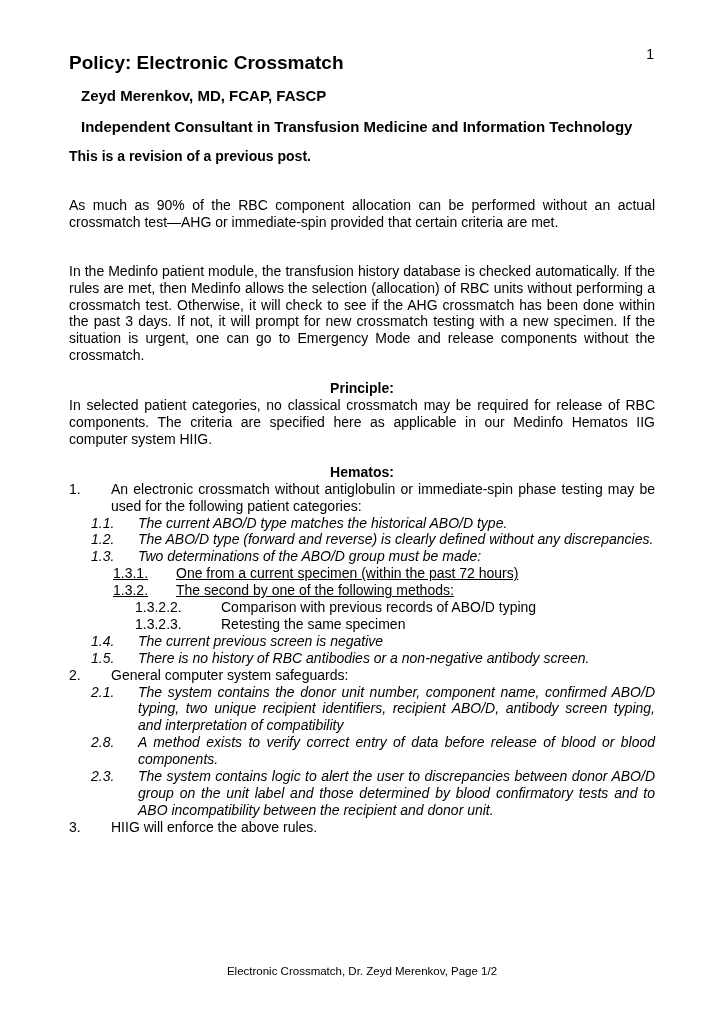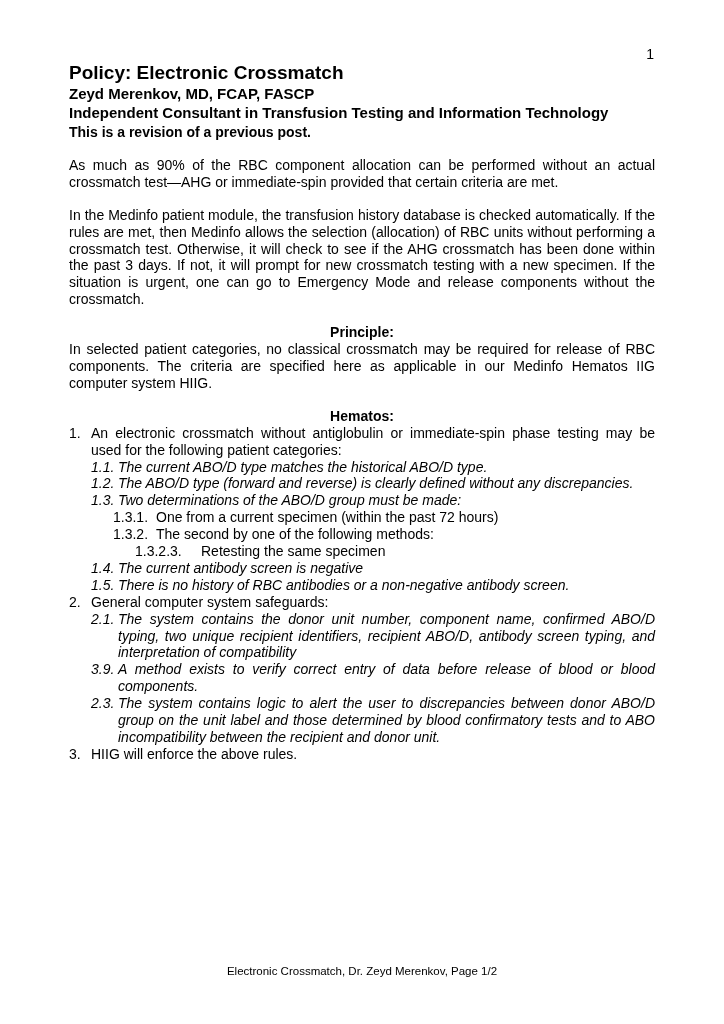--- a/index.html
+++ b/index.html
@@ -1,48 +1,48 @@
 <!DOCTYPE html>
 <html><head>
   <meta charset="utf-8">
   <style>
     html, body { margin: 0; padding: 0; background: #ffffff; }
     body {
       width: 724px; height: 1024px; position: relative; overflow: hidden;
       font-family: "Liberation Sans", sans-serif; color: #000;
     }
     .page-number { position: absolute; top: 46px; right: 70px; font-size: 14px; }
-    .content { position: absolute; left: 69px; top: 62px; width: 586px; font-size: 14px; line-height: 16.9px; }
+    .content { position: absolute; left: 69px; top: 52px; width: 586px; font-size: 14px; line-height: 16.9px; }
     .title { font-size: 19px; font-weight: bold; line-height: 22px; margin: 0; }
-    .subtitle { font-size: 15px; font-weight: bold; line-height: 19px; margin: 0; }
+    .subtitle { font-size: 15px; font-weight: bold; line-height: 19px; margin: 12px; }
     .bold-line { font-weight: bold; font-size: 14px; margin-top: 2px; }
     p { margin: 0; text-align: justify; }
-    .para { margin-top: 16px; }
+    .para { margin-top: 32px; }
     .section-heading { font-weight: bold; margin-top: 16px; text-align: center; }
     .item { display: flex; }
     .num { flex: none; }
-    .txt { flex: 1; text-align: justify; }
+    .txt { flex: 1; text-align: justify; margin-left: 20px; }
     .l1 .num { width: 22px; }
     .l2 { padding-left: 22px; font-style: italic; }
     .l2 .num { width: 27px; }
-    .l3 { padding-left: 44px; }
+    .l3 { padding-left: 44px; text-decoration: underline; }
     .l3 .num { width: 43px; }
     .l4 { padding-left: 66px; }
     .l4 .num { width: 66px; }
     .footer { position: absolute; top: 965px; left: 0; width: 724px; text-align: center; font-size: 11.5px; }
   </style>
 </head>
 <body>
 
 <div class="page-number">1</div>
 
 <div class="content">
   <h1 class="title">Policy:  Electronic Crossmatch</h1>
   <div class="subtitle">Zeyd Merenkov, MD, FCAP, FASCP</div>
-  <div class="subtitle">Independent Consultant in Transfusion Testing and Information Technology</div>
+  <div class="subtitle">Independent Consultant in Transfusion Medicine and Information Technology</div>
 
   <div class="bold-line">This is a revision of a previous post.</div>
 
   <p class="para">As much as 90% of the RBC component allocation can be performed without an actual crossmatch test—AHG or immediate-spin provided that certain criteria are met.</p>
   <p class="para">In the Medinfo patient module, the transfusion history database is checked automatically.  If the rules are met, then Medinfo allows the selection (allocation) of RBC units without performing a crossmatch test.  Otherwise, it will check to see if the AHG crossmatch has been done within the past 3 days.  If not, it will prompt for new crossmatch testing with a new specimen.  If the situation is urgent, one can go to Emergency Mode and release components without the crossmatch.</p>
 
   <div class="section-heading">Principle:</div>
   <p>In selected patient categories, no classical crossmatch may be required for release of RBC components.  The criteria are specified here as applicable in our Medinfo Hematos IIG computer system HIIG.</p>
 
   <div class="section-heading">Hematos:</div>
@@ -65,41 +65,45 @@
       </div>
       <div class="item l3">
         <span class="num">1.3.1.</span>
         <span class="txt">One from a current specimen (within the past 72 hours)</span>
       </div>
       <div class="item l3">
         <span class="num">1.3.2.</span>
         <span class="txt">The second by one of the following methods:</span>
       </div>
       <div class="item l4">
+        <span class="num">1.3.2.2.</span>
+        <span class="txt">Comparison with previous records of ABO/D typing</span>
+      </div>
+      <div class="item l4">
         <span class="num">1.3.2.3.</span>
         <span class="txt">Retesting the same specimen</span>
       </div>
       <div class="item l2">
         <span class="num">1.4.</span>
-        <span class="txt">The current antibody screen is negative</span>
+        <span class="txt">The current previous screen is negative</span>
       </div>
       <div class="item l2">
         <span class="num">1.5.</span>
         <span class="txt">There is no history of RBC antibodies or a non-negative antibody screen.</span>
       </div>
       <div class="item l1">
         <span class="num">2.</span>
         <span class="txt">General computer system safeguards:</span>
       </div>
       <div class="item l2">
         <span class="num">2.1.</span>
         <span class="txt">The system contains the donor unit number, component name, confirmed ABO/D typing, two unique recipient identifiers, recipient ABO/D, antibody screen typing, and interpretation of compatibility</span>
       </div>
       <div class="item l2">
-        <span class="num">3.9.</span>
+        <span class="num">2.8.</span>
         <span class="txt">A method exists to verify correct entry of data before release of blood or blood components.</span>
       </div>
       <div class="item l2">
         <span class="num">2.3.</span>
         <span class="txt">The system contains logic to alert the user to discrepancies between donor ABO/D group on the unit label and those determined by blood confirmatory tests and to ABO incompatibility between the recipient and donor unit.</span>
       </div>
       <div class="item l1">
         <span class="num">3.</span>
         <span class="txt">HIIG will enforce the above rules.</span>
       </div>

